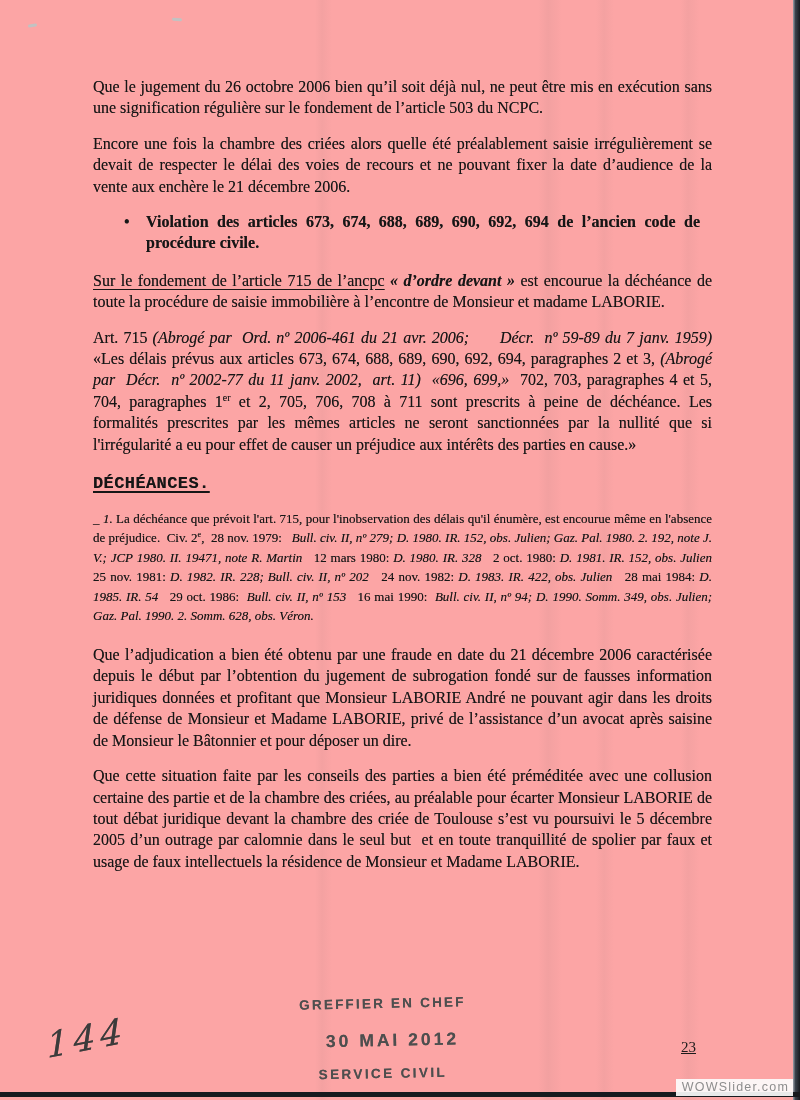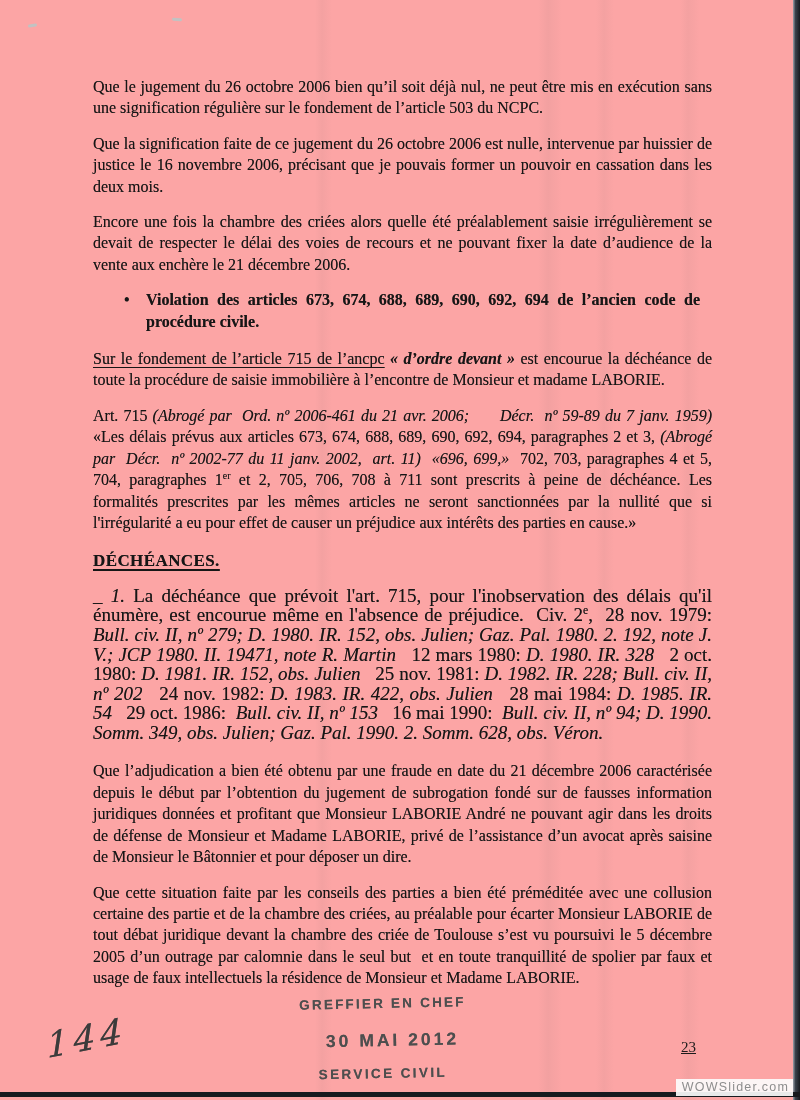--- a/index.html
+++ b/index.html
@@ -54,23 +54,24 @@
   .heading{
     margin:6px 0 14px 0;
     font-size:17px;line-height:21.4px;font-weight:700;
     letter-spacing:0.4px;
     text-shadow:0 0 0.4px rgba(25,25,25,0.6);
   }
   .heading .hd{
     text-decoration:underline;
     text-decoration-thickness:2px;
     text-underline-offset:3px;
+    font-family:Liberation Mono, monospace;
   }
   .para.annotation{
-    font-size:19px;line-height:19.6px;
+    font-size:13px;line-height:19.6px;
     margin-bottom:18px;
   }
   .para.art{margin-bottom:17px;}
   .seg-i{font-style:italic;}
   .seg-bi{font-weight:700;font-style:italic;}
   .seg-u{text-decoration:underline;text-underline-offset:3px;}
   .seg-sup{vertical-align:super;font-size:0.62em;line-height:0;}
 
   
   .stamp{
@@ -123,21 +124,20 @@
 <div class="page">
 
   <div class="streaks"></div>
   <span class="speck speck-1"></span>
   <span class="speck speck-2"></span>
 
   <div class="content">
 
     <p class="para first"><span>Que le jugement du 26 octobre 2006 bien qu’il soit déjà nul, ne peut être mis en exécution sans une signification régulière sur le fondement de l’article 503 du NCPC.</span></p>
 
-    <p class="para"><span>Que la signification faite de ce jugement du 26 octobre 2006 est nulle, intervenue par huissier de justice le 16 novembre 2006, précisant que je pouvais former un pouvoir en cassation dans les deux mois.</span></p>
 
     <p class="para"><span>Encore une fois la chambre des criées alors quelle été préalablement saisie irrégulièrement se devait de respecter le délai des voies de recours et ne pouvant fixer la date d’audience de la vente aux enchère le 21 décembre 2006.</span></p>
 
 
     <div class="bullet-row">
       <span class="bullet-marker">•</span>
       <p class="para bullet-text"><span>Violation des articles 673, 674, 688, 689, 690, 692, 694 de l’ancien code de procédure civile.</span></p>
     </div>
 
     <p class="para"><span class="seg-u">Sur le fondement de l’article 715 de l’ancpc</span><span> </span><span class="seg-bi">« d’ordre devant »</span><span> est encourue la déchéance de toute la procédure de saisie immobilière à l’encontre de Monsieur et madame LABORIE.</span></p>

